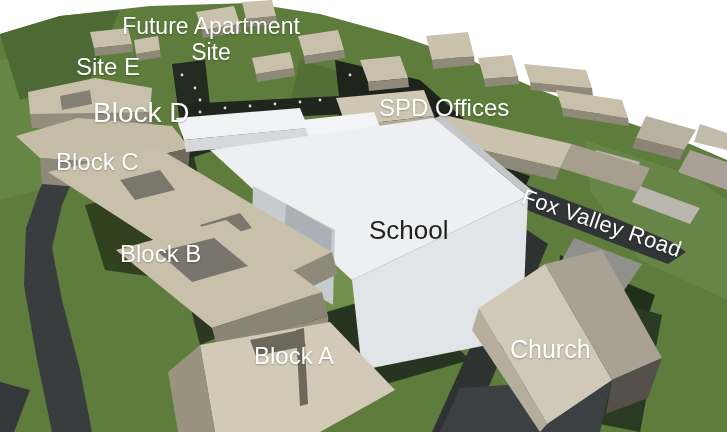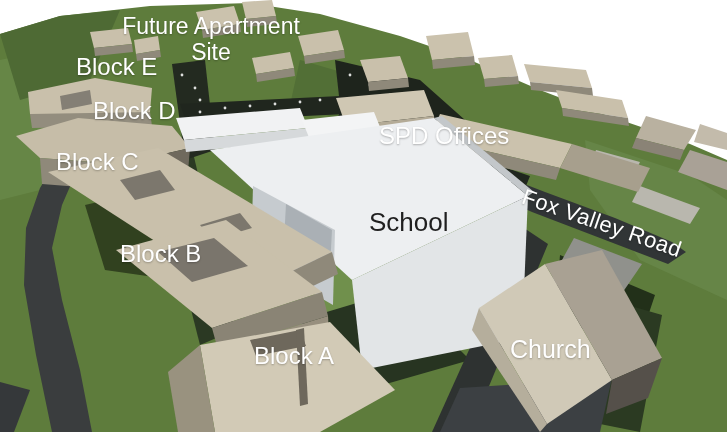--- a/index.html
+++ b/index.html
@@ -17,26 +17,26 @@
     color:#ffffff;
     font-family:"Liberation Sans", sans-serif;
     font-weight:400;
     white-space:nowrap;
     text-shadow:0 1px 2px rgba(0,0,0,.28);
     line-height:1.15;
     user-select:none;
   }
   .lbl-future{left:115px;top:13px;width:192px;font-size:23px;text-align:center;white-space:normal;}
   .lbl-block-e{left:76px;top:53px;font-size:24px;}
-  .lbl-block-d{left:93px;top:97px;font-size:24px;}
+  .lbl-block-d{left:93px;top:97px;font-size:28px;}
   .lbl-block-c{left:56px;top:148px;font-size:24px;}
   .lbl-block-b{left:120px;top:240px;font-size:24px;}
   .lbl-block-a{left:254px;top:342px;font-size:24px;}
-  .lbl-spd{left:379px;top:122px;font-size:24px;}
-  .lbl-school{left:369px;top:208px;font-size:26px;color:#1f1f1f;text-shadow:none;}
+  .lbl-spd{left:379px;top:94px;font-size:24px;}
+  .lbl-school{left:369px;top:216px;font-size:26px;color:#1f1f1f;text-shadow:none;}
   .lbl-fox{left:527px;top:184px;font-size:22px;letter-spacing:.5px;transform:rotate(19deg);transform-origin:left top;}
   .lbl-church{left:510px;top:325px;font-size:25px;margin-top:10px;}
 </style>
 </head>
 <body>
 
 <div class="scene">
   <svg width="727" height="432" viewBox="0 0 727 432">
 
     <rect x="0" y="0" width="727" height="432" fill="#ffffff"></rect>
@@ -187,21 +187,21 @@
 
     <g>
       <polygon fill="#d2cab6" points="200,345 330,322 395,390 320,432 215,432"></polygon>
       <polygon fill="#99927f" points="200,345 215,432 178,432 168,372"></polygon>
       <polygon fill="#6e685c" points="250,340 300,330 306,346 256,356"></polygon>
       <polygon fill="#6e685c" points="300,406 296,330 304,328 308,404"></polygon>
     </g>
   </svg>
 
   <div class="lbl lbl-future">Future Apartment Site</div>
-  <div class="lbl lbl-block-e">Block E</div>
+  <div class="lbl lbl-block-e">Site E</div>
   <div class="lbl lbl-block-d">Block D</div>
   <div class="lbl lbl-block-c">Block C</div>
   <div class="lbl lbl-block-b">Block B</div>
   <div class="lbl lbl-block-a">Block A</div>
   <div class="lbl lbl-spd">SPD Offices</div>
   <div class="lbl lbl-school">School</div>
   <div class="lbl lbl-fox">Fox Valley Road</div>
   <div class="lbl lbl-church">Church</div>
 </div>
 

